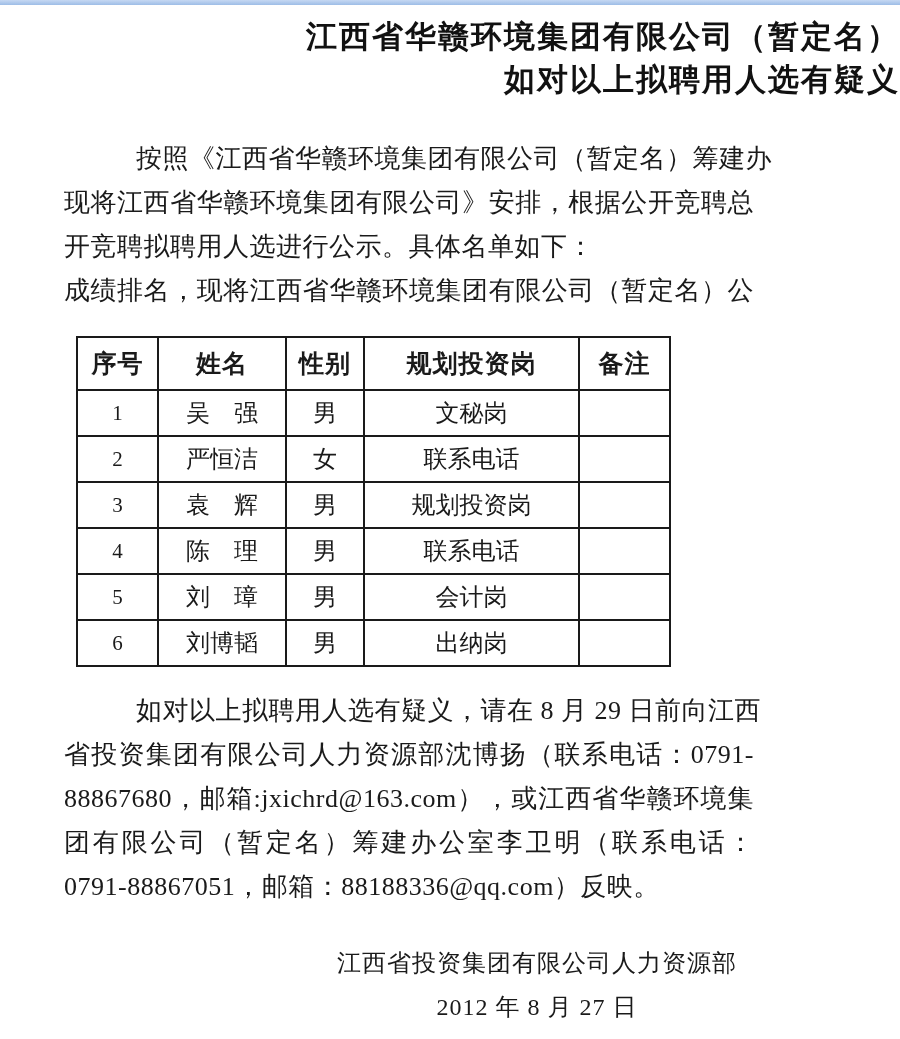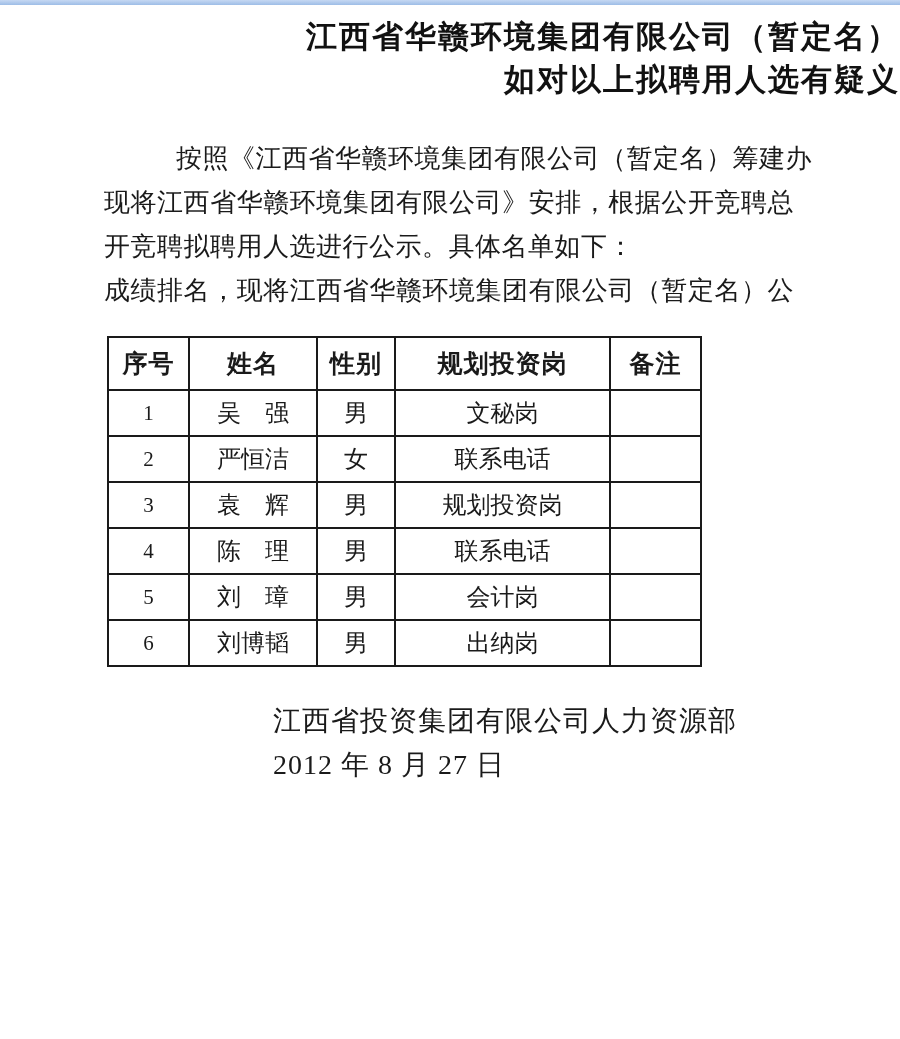--- a/index.html
+++ b/index.html
@@ -25,37 +25,37 @@
     text-align: right;
     font-weight: 700;
     font-size: 31px;
     line-height: 43px;
     letter-spacing: 2px;
     color: #111;
   }
 
   .para {
     width: 690px;
-    margin-left: 104px;
+    margin-left: 64px;
     font-size: 26px;
     line-height: 44px;
     letter-spacing: 0.5px;
   }
   .para.p1 { margin-top: 36px; }
   .para.p2 { margin-top: 22px; }
   .pline {
     text-align: justify;
     text-align-last: justify;
     white-space: nowrap;
   }
   .pline.indent { text-indent: 72px; }
   .pline.lastline { text-align-last: left; white-space: normal; }
 
   table.roster {
-    margin-left: 107px;
+    margin-left: 76px;
     margin-top: 23px;
     border-collapse: collapse;
     table-layout: fixed;
     width: 593px;
     font-size: 24px;
   }
   table.roster col.c-no  { width: 81px; }
   table.roster col.c-name { width: 128px; }
   table.roster col.c-gender { width: 78px; }
   table.roster col.c-pos { width: 215px; }
@@ -72,21 +72,22 @@
     font-weight: 700;
     font-size: 25px;
     letter-spacing: 1px;
   }
   table.roster td { height: 46px; }
   td.num { font-size: 21px; }
 
   .sign-block {
     width: fit-content;
     margin: 32px 163px 0 auto;
-    font-size: 28px;
+    text-align: center;
+    font-size: 24px;
     line-height: 44px;
     letter-spacing: 1px;
   }
 </style>
 </head>
 <body>
 
 <div class="top-strip"></div>
 
 <div class="doc">
@@ -159,19 +160,26 @@
       <tr>
         <td class="num">6</td>
         <td>刘博韬</td>
         <td>男</td>
         <td>出纳岗</td>
         <td></td>
       </tr>
     </tbody>
   </table>
 
+  <div class="para p2">
+    <div class="pline indent">如对以上拟聘用人选有疑义，请在 8 月 29 日前向江西</div>
+    <div class="pline">省投资集团有限公司人力资源部沈博扬（联系电话：0791-</div>
+    <div class="pline">88867680，邮箱:jxichrd@163.com），或江西省华赣环境集</div>
+    <div class="pline">团有限公司（暂定名）筹建办公室李卫明（联系电话：</div>
+    <div class="pline lastline">0791-88867051，邮箱：88188336@qq.com）反映。</div>
+  </div>
 
   <div class="sign-block">
     <div>江西省投资集团有限公司人力资源部</div>
     <div>2012 年 8 月 27 日</div>
   </div>
 
 </div>
 
 </body></html>

